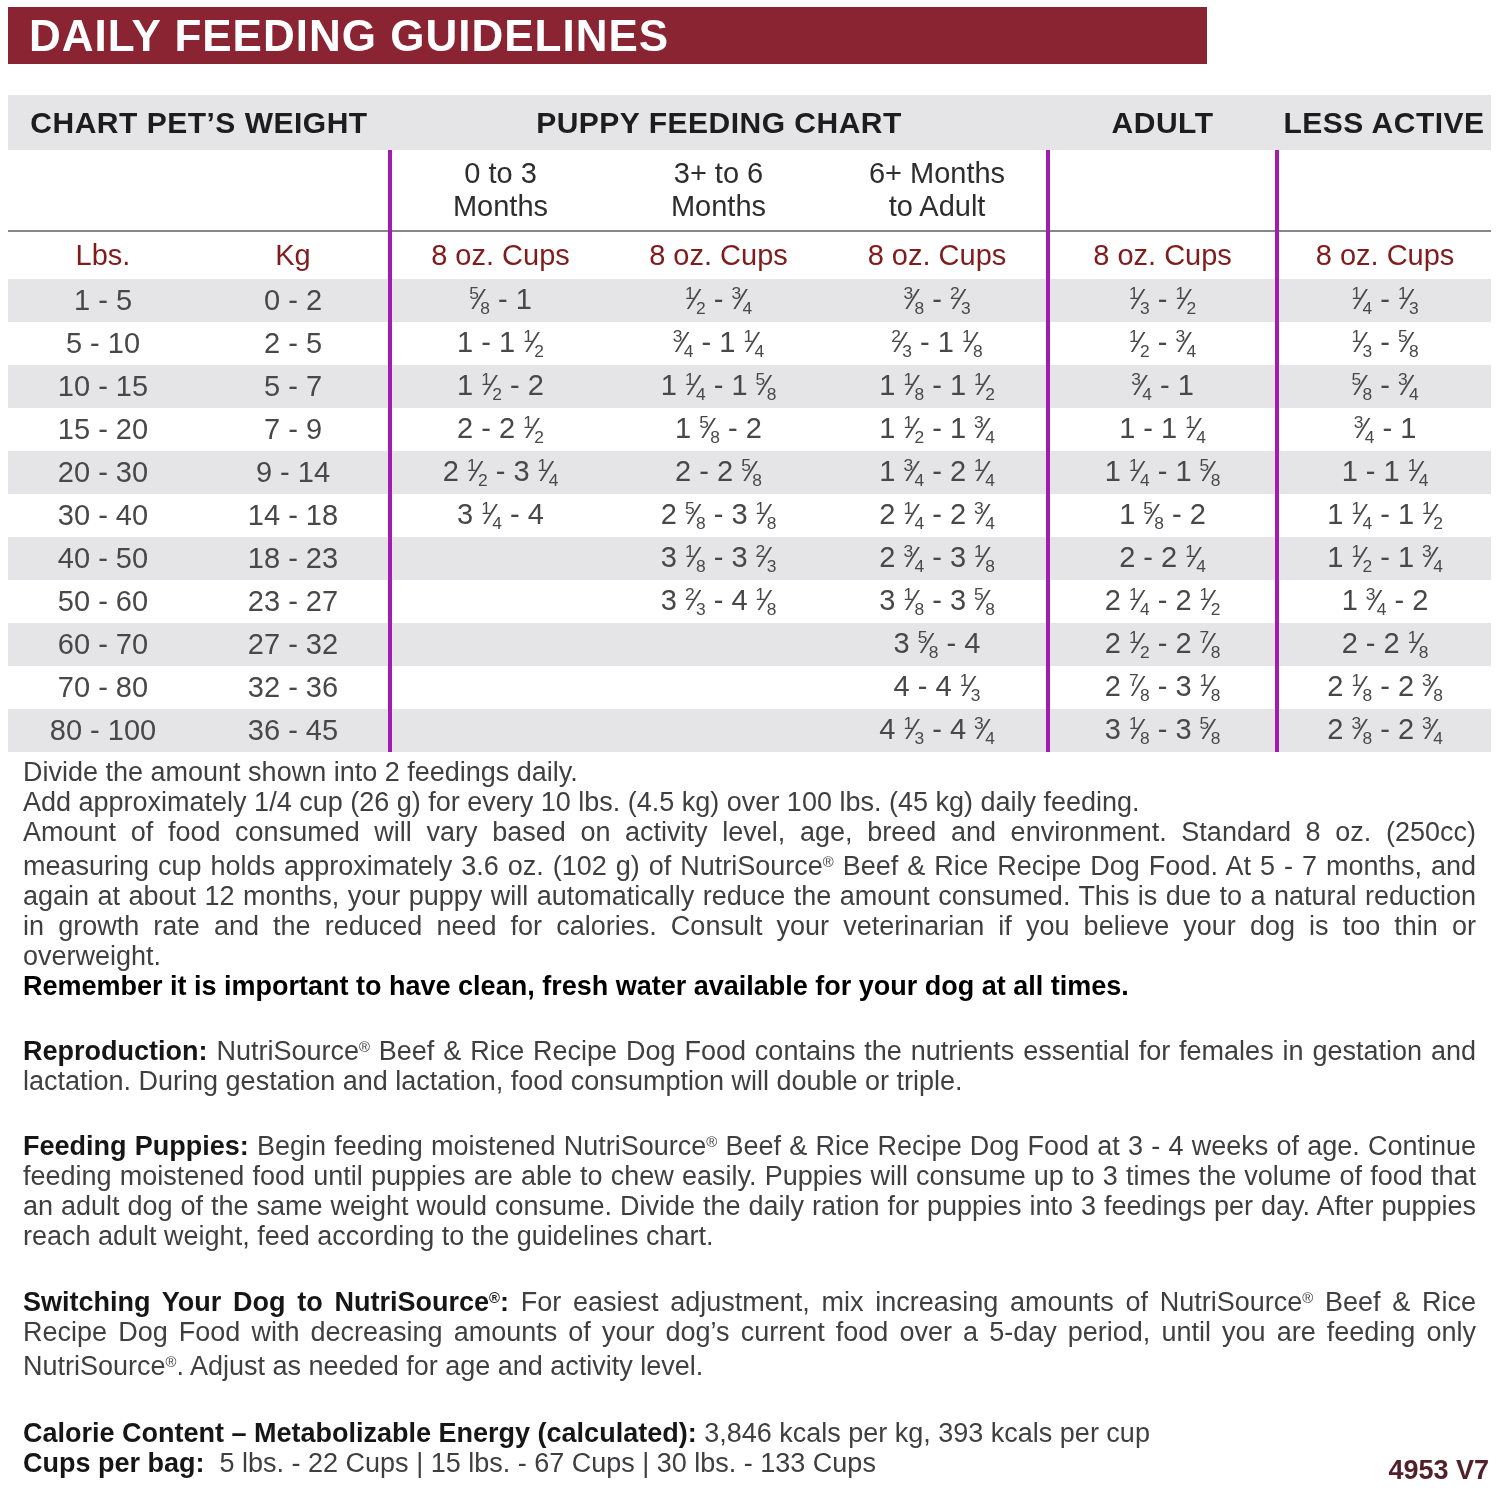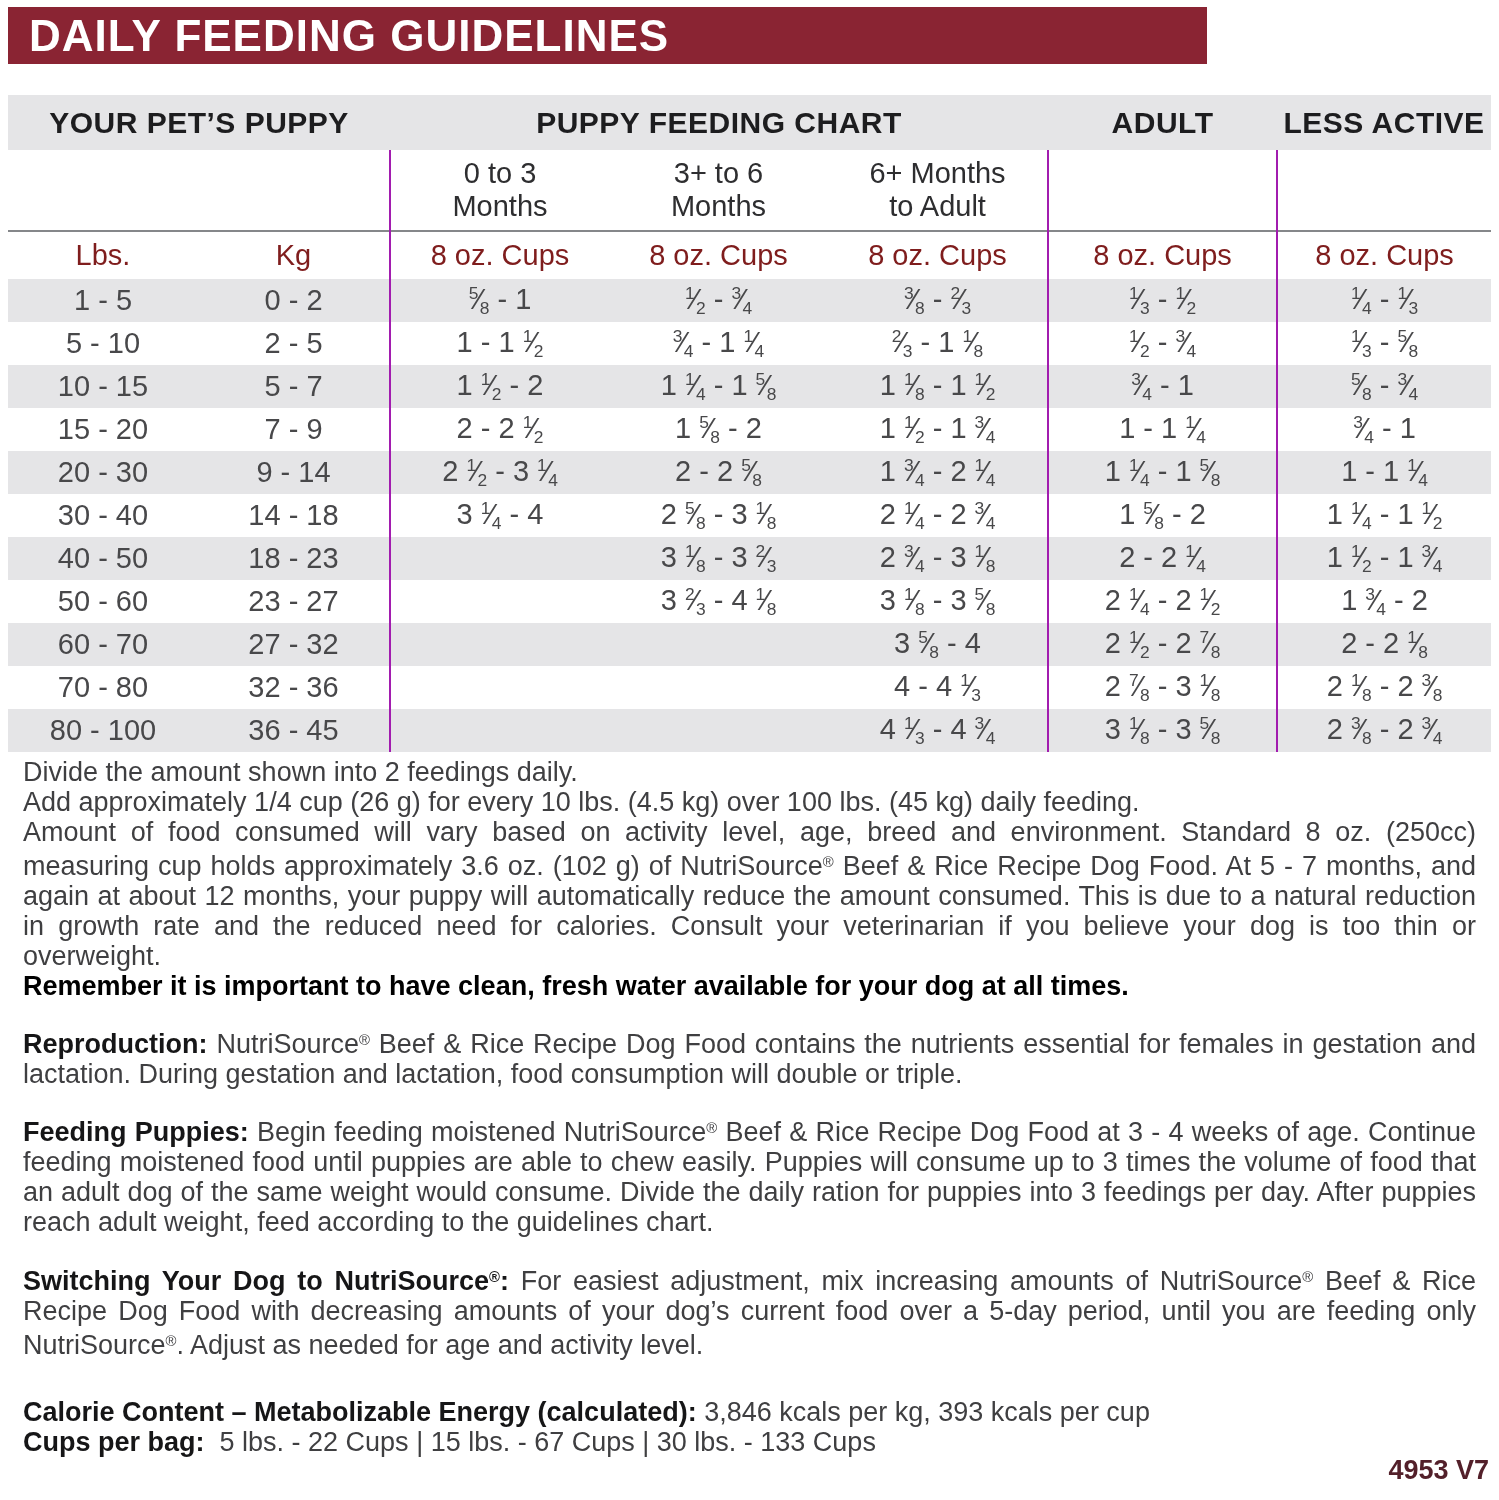--- a/index.html
+++ b/index.html
@@ -11,30 +11,30 @@
   table.feed{position:absolute;left:8px;top:95px;width:1483px;border-collapse:collapse;
        table-layout:fixed;text-align:center;}
   col.c-lbs{width:190px}col.c-kg{width:192px}col.c-p1{width:219px}col.c-p2{width:219px}
   col.c-p3{width:220px}col.c-ad{width:229px}col.c-la{width:214px}
   tr.band td{background:#e5e5e7;height:53px;font-size:30px;font-weight:bold;
        color:#1d1d1f;letter-spacing:.5px;}
   tr.months td{height:78px;font-size:29px;color:#2e2e30;line-height:1.13;white-space:pre-line;vertical-align:middle;}
   tr.cups td{height:45px;font-size:29px;color:#7f1d1d;border-top:2px solid #85878a;}
   tr.data td{height:41px;font-size:29px;color:#48484a;}
   tr.data.odd td{background:#e5e5e7;}
-  td.vline{border-left:2px solid #a21caf;}
+  td.vline{border-left:4px solid #a21caf;}
   .fr{white-space:nowrap;}
   .fr .nu{font-size:.6em;vertical-align:.55em;}
   .fr .sl{margin:0 -.06em;}
   .fr .de{font-size:.6em;vertical-align:-.28em;}
   .text-block{position:absolute;left:23px;top:757px;width:1453px;font-size:27px;line-height:30px;color:#3f3f41;}
   .text-block p{margin:0;}
   p.justify{text-align:justify;}
   p.boldline{font-weight:bold;color:#000000;}
-  p.section{margin-top:24px;}
+  p.section{margin-top:31px;}
   .lbl{font-weight:bold;color:#161617;}
   sup.reg{font-size:.55em;vertical-align:.55em;}
   .calorie{margin-top:37px;}
   .footer-code{position:absolute;right:10px;bottom:14px;font-size:27px;color:#53202a;font-weight:bold;}
 </style>
 </head>
 <body>
 
 <div class="title-bar" id="titleBar" style="background: rgb(138, 36, 51);">
   <h1>DAILY FEEDING GUIDELINES</h1>
@@ -45,21 +45,21 @@
     <col class="c-lbs">
       <col class="c-kg">
       <col class="c-p1">
       <col class="c-p2">
     <col class="c-p3">
       <col class="c-ad">
       <col class="c-la">
   </colgroup>
   <tbody>
     <tr class="band">
-      <td colspan="2">YOUR PET’S PUPPY</td>
+      <td colspan="2">CHART PET’S WEIGHT</td>
       <td colspan="3">PUPPY FEEDING CHART</td>
       <td>ADULT</td>
       <td>LESS ACTIVE</td>
     </tr>
     <tr class="months">
       <td colspan="2"></td>
       <td class="vline">0 to 3
 Months</td>
       <td>3+ to 6
 Months</td>

